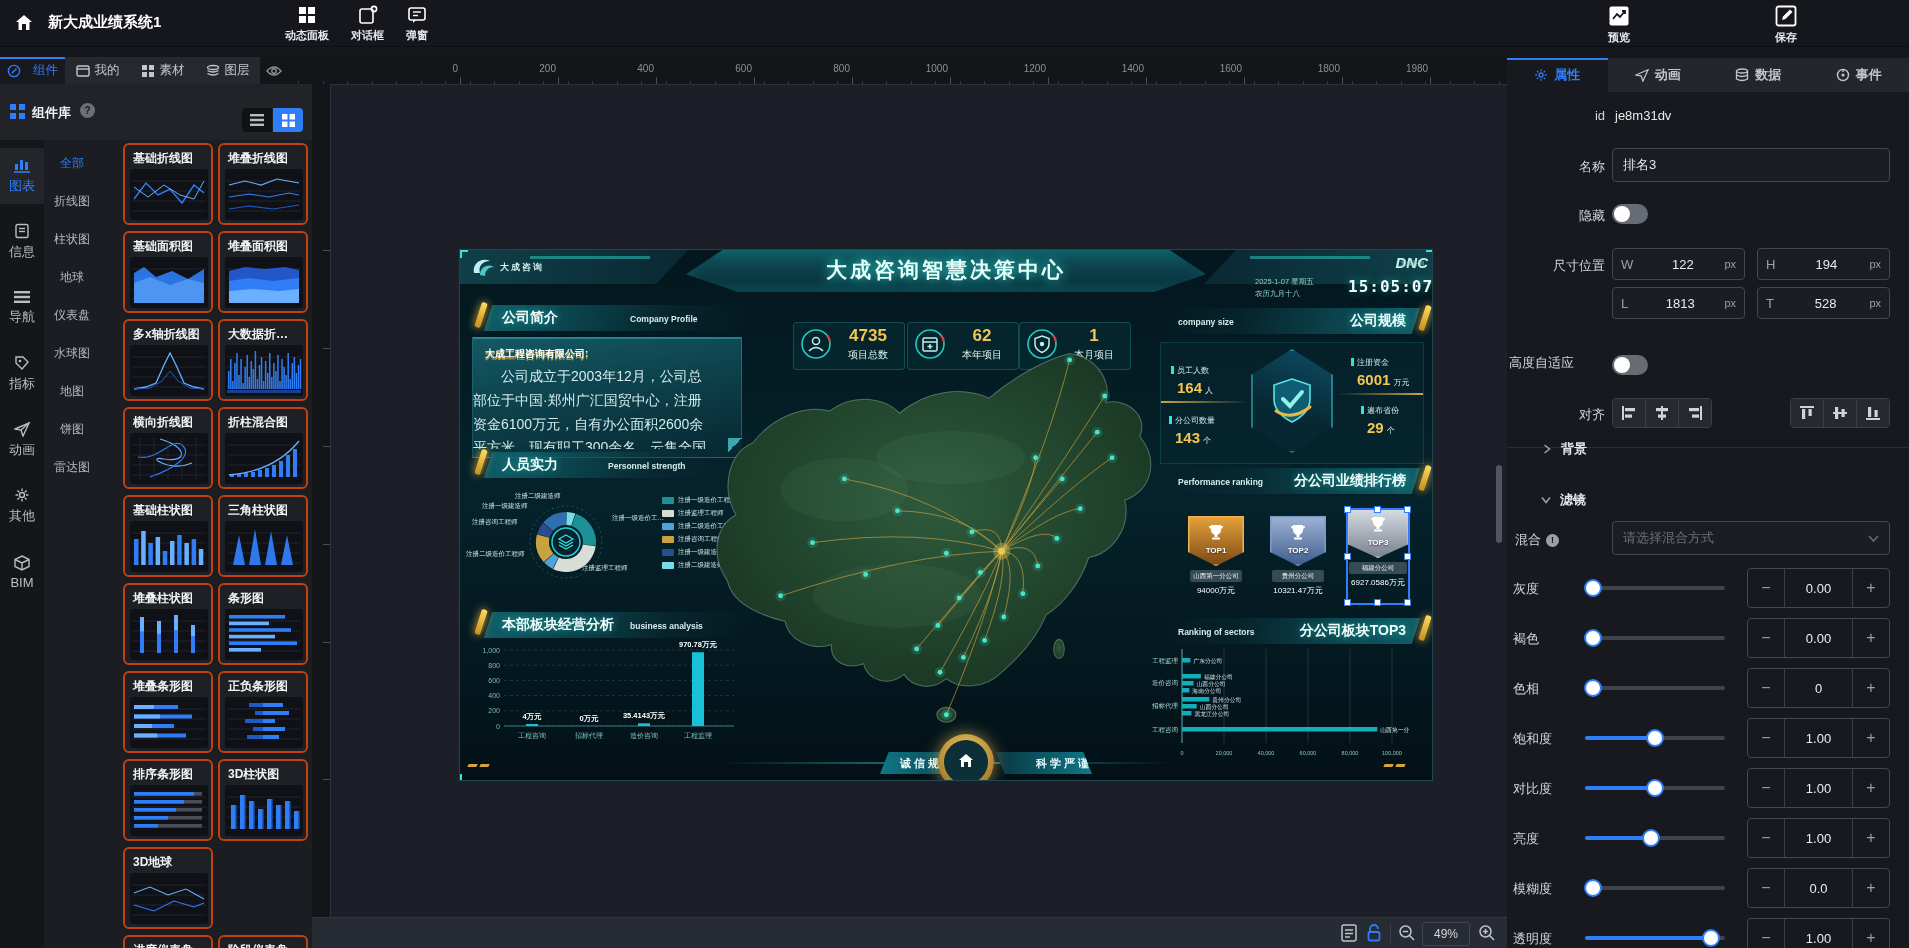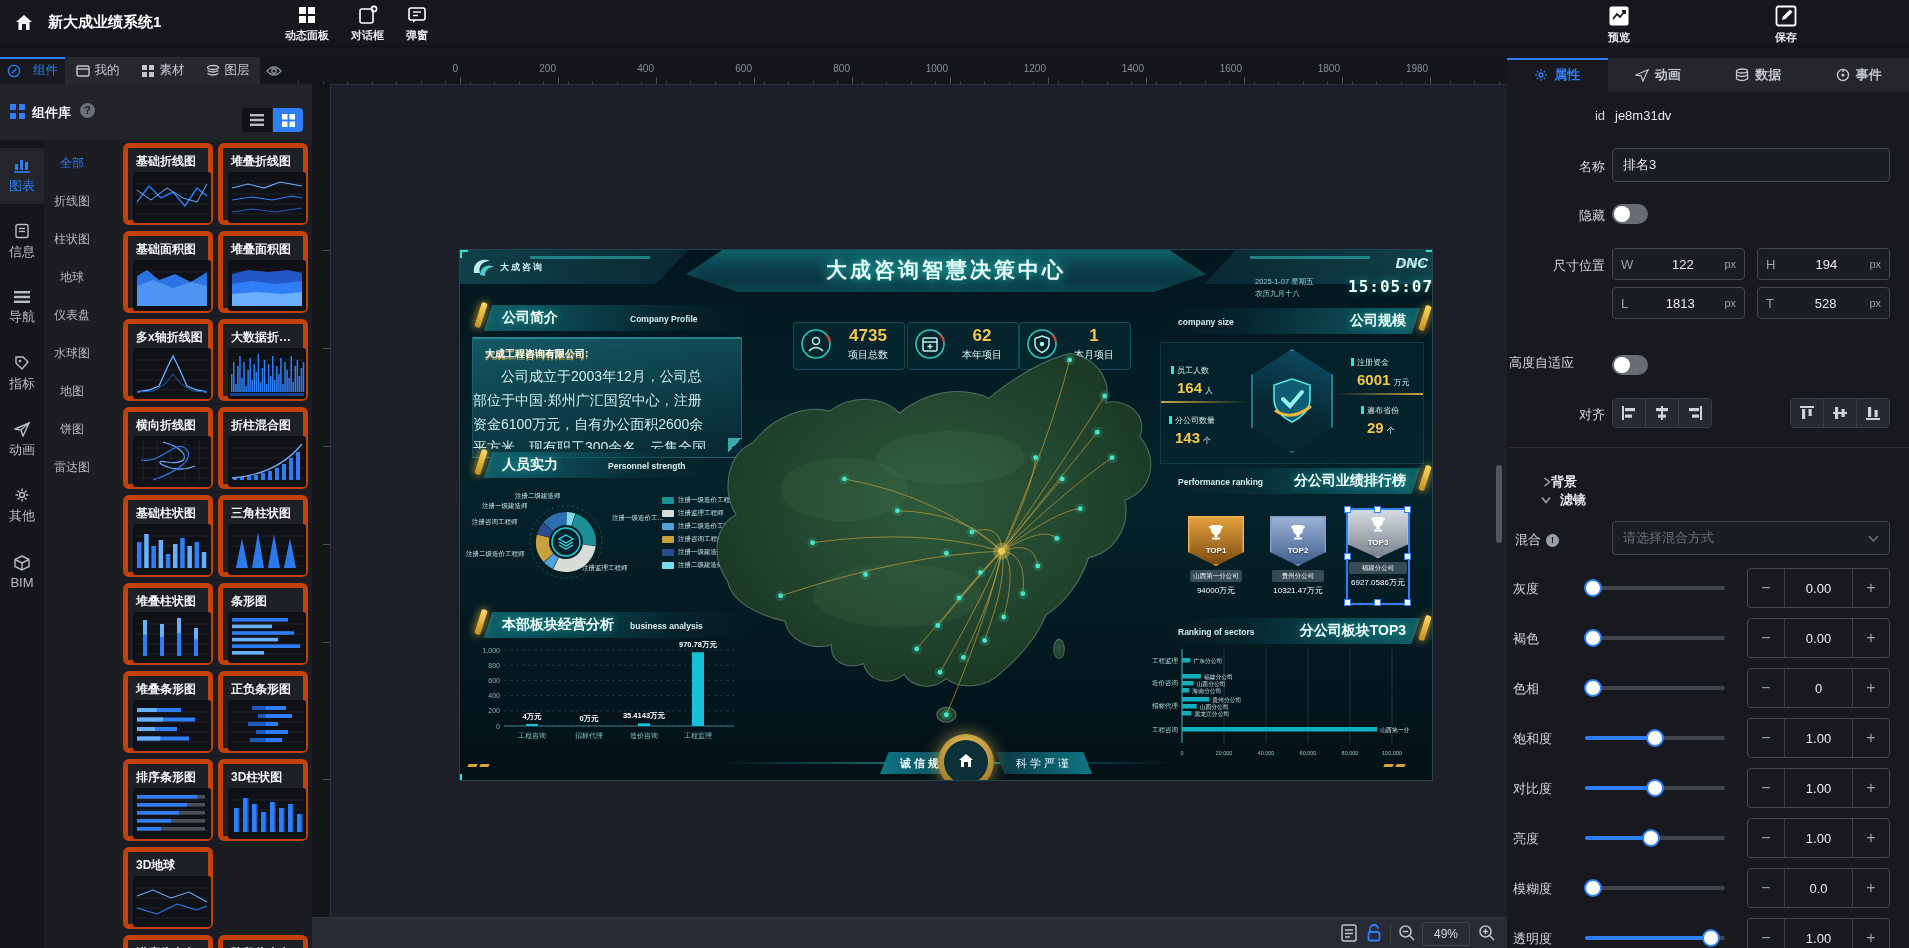--- a/index.html
+++ b/index.html
@@ -9,21 +9,21 @@
   svg{display:block;}
   .tool-item{display:flex;flex-direction:column;align-items:center;gap:3px;cursor:pointer;}
   .tool-item span{font-size:11px;color:#e8eaef;font-weight:bold;}
   .ltab{height:27px;display:flex;align-items:center;justify-content:center;gap:5px;font-size:12.5px;color:#c3c7cd;cursor:pointer;position:relative;}
   .ltab.active{background:#17191e;color:#2e7ef7;}
   .ltab.active::before{content:"";position:absolute;top:0;left:0;right:0;height:2px;background:#2e7ef7;}
   .rail-item{width:44px;height:56px;display:flex;flex-direction:column;align-items:center;justify-content:center;gap:4px;color:#b9bdc4;font-size:13px;cursor:pointer;}
   .rail-item.active{background:#23252b;color:#2e7ef7;}
   .cat-item{height:38px;display:flex;align-items:center;justify-content:center;font-size:12px;color:#b6bac0;cursor:pointer;}
   .cat-item.active{color:#2e7ef7;}
-  .card{position:absolute;width:90px;height:82px;background:#1d2024;border:5px solid #c2410c;border-radius:6px;box-sizing:border-box;cursor:pointer;}
+  .card{position:absolute;width:90px;height:82px;background:#1d2024;border:2px solid #c2410c;border-radius:6px;box-sizing:border-box;cursor:pointer;}
   .card .clabel{position:absolute;left:8px;top:5px;font-size:12px;font-weight:bold;color:#f2f3f5;white-space:nowrap;}
   .card .cthumb{position:absolute;left:5px;top:24px;width:78px;height:51px;background:#0f1116;border-radius:3px;overflow:hidden;}
   .rtab{height:34px;flex:1;display:flex;align-items:center;justify-content:center;gap:6px;font-size:13px;color:#c3c7cd;cursor:pointer;position:relative;}
   .rtab.active{background:#17191e;color:#2e7ef7;}
   .rtab.active::before{content:"";position:absolute;top:0;left:0;right:0;height:2px;background:#2e7ef7;}
   .plabel{position:absolute;font-size:13px;color:#d2d5da;}
   .pinput{position:absolute;background:#1a1d22;border:1px solid #43474f;border-radius:4px;box-sizing:border-box;display:flex;align-items:center;font-size:13px;color:#e8eaee;}
   .toggle{position:absolute;width:36px;height:20px;border-radius:10px;background:#676b73;cursor:pointer;}
   .toggle::after{content:"";position:absolute;left:2px;top:2px;width:16px;height:16px;border-radius:50%;background:#fff;}
   .alignbtn{flex:1;display:flex;align-items:center;justify-content:center;background:#26292f;border-right:1px solid #3a3e46;cursor:pointer;}
@@ -1028,21 +1028,21 @@
             <circle cx="170" cy="230" r="5" fill="#35e0c8" opacity="0.18"></circle>
             <circle cx="170" cy="230" r="2.3" fill="#49e6c9"></circle>
             <circle cx="246" cy="362" r="5" fill="#35e0c8" opacity="0.18"></circle>
             <circle cx="246" cy="362" r="2.3" fill="#49e6c9"></circle>
             <circle cx="298" cy="208" r="8" fill="#f3c64e" opacity="0.35"></circle>
             <circle cx="298" cy="208" r="3.2" fill="#f3c64e"></circle>
           </svg>
         </div>
         <div class="abs" style="left: 260px; top: 512px; width: 452px; height: 2px; background: linear-gradient(90deg, transparent, rgba(46, 210, 200, 0.6), transparent);"></div>
         <div class="abs" style="left: 420px; top: 502px; width: 96px; height: 22px; background: linear-gradient(90deg, rgb(15, 119, 135), rgb(10, 54, 66)); clip-path: polygon(9% 0px, 100% 0px, 91% 100%, 0px 100%); font-size: 11px; font-weight: bold; color: rgb(235, 253, 255); letter-spacing: 3px; text-align: center; line-height: 22px;">诚信规范</div>
-        <div class="abs" style="left: 536px; top: 502px; width: 96px; height: 22px; background: linear-gradient(270deg, rgb(15, 119, 135), rgb(10, 54, 66)); clip-path: polygon(0px 0px, 91% 0px, 100% 100%, 9% 100%); font-size: 11px; font-weight: normal; color: rgb(235, 253, 255); letter-spacing: 3px; text-align: center; line-height: 22px;">科学严谨</div>
+        <div class="abs" style="left: 536px; top: 502px; width: 96px; height: 22px; background: linear-gradient(270deg, rgb(15, 119, 135), rgb(10, 54, 66)); clip-path: polygon(0px 0px, 91% 0px, 100% 100%, 9% 100%); font-size: 11px; font-weight: bold; color: rgb(235, 253, 255); letter-spacing: 3px; text-align: right; line-height: 22px;">科学严谨</div>
         <div class="abs" style="left: 478px; top: 484px; width: 56px; height: 56px; border-radius: 50%; background: radial-gradient(circle at 50% 35%, rgb(245, 210, 106), rgb(138, 92, 20)); box-shadow: rgba(240, 200, 90, 0.6) 0px 0px 16px; z-index: 5;">
           <div class="abs" style="left: 6px; top: 6px; width: 44px; height: 44px; border-radius: 50%; background: rgb(13, 47, 56);"></div>
           <div class="abs" style="left: 18px; top: 17px;">
             <svg width="20" height="20" viewBox="0 0 20 20">
               <path d="M10 3 L17 9 L15 9 L15 16 L12 16 L12 11 L8 11 L8 16 L5 16 L5 9 L3 9 Z" fill="#fff"></path>
             </svg>
           </div>
         </div>
         <div class="abs" style="left: 8px; top: 514px; width: 9px; height: 3px; background: rgb(216, 165, 60); transform: skewX(-25deg);"></div>
         <div class="abs" style="left: 20px; top: 514px; width: 9px; height: 3px; background: rgb(216, 165, 60); transform: skewX(-25deg);"></div>
@@ -1213,21 +1213,21 @@
           <svg width="14" height="14" viewBox="0 0 14 14">
             <rect x="0" y="12" width="14" height="2" fill="#cfd3d9"></rect>
             <rect x="2" y="1" width="3.2" height="10" fill="#cfd3d9"></rect>
             <rect x="8.5" y="4" width="3.2" height="7" fill="#cfd3d9"></rect>
           </svg>
         </div>
     </div>
 
     <div class="abs" style="left:0;top:389px;width:402px;height:1px;background:#2a2d33;"></div>
 
-    <div class="abs" style="left:36px;top:415px;display:flex;align-items:center;">
+    <div class="abs" style="left:36px;top:382px;display:flex;align-items:center;gap:10px;">
       <svg width="8" height="10" viewBox="0 0 8 10">
           <path d="M1.5 1 L6.5 5 L1.5 9" fill="none" stroke="#9aa0a8" stroke-width="1.6"></path>
         </svg>
       <span style="font-size:13px;font-weight:bold;color:#e2e5e9;">背景</span>
     </div>
     <div class="abs" style="left:34px;top:433px;display:flex;align-items:center;gap:9px;">
       <svg width="10" height="8" viewBox="0 0 10 8">
           <path d="M1 1.5 L5 6.5 L9 1.5" fill="none" stroke="#9aa0a8" stroke-width="1.6"></path>
         </svg>
       <span style="font-size:13px;font-weight:bold;color:#e2e5e9;">滤镜</span>

